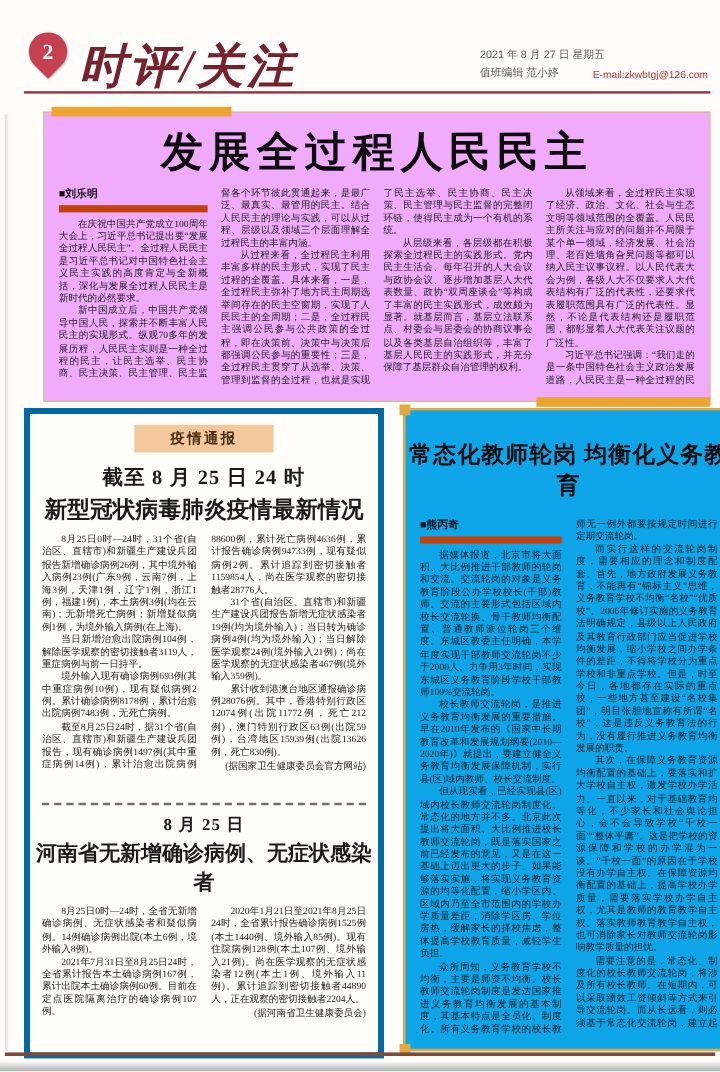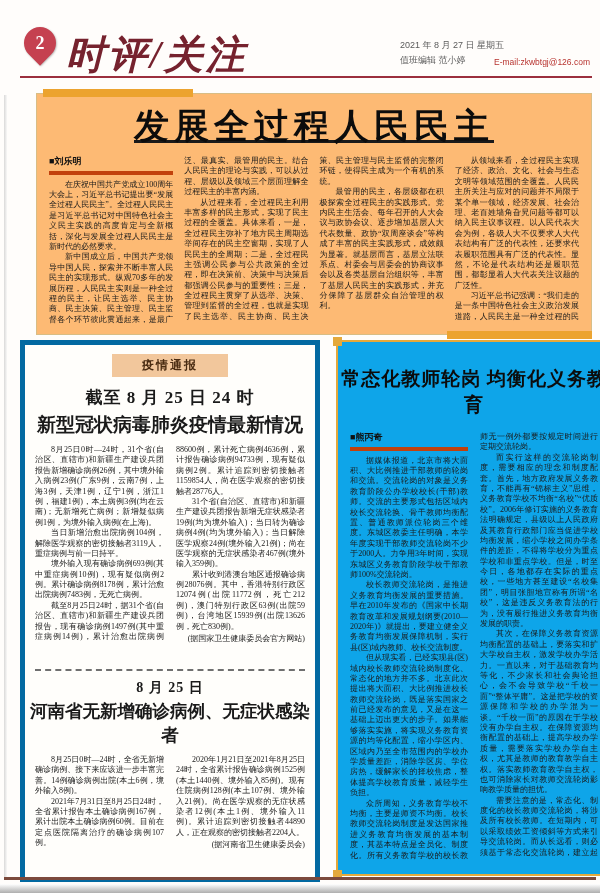--- a/index.html
+++ b/index.html
@@ -16,29 +16,29 @@
        font-style:italic;color:#76222e;letter-spacing:3px;}
   .hmeta{position:absolute;left:400px;top:38px;font-size:9px;color:#5a5a5a;line-height:15px;
        font-family:"Liberation Sans",sans-serif;}
   .masthead{position:absolute;right:10px;top:26px;font-size:25px;font-weight:bold;
        font-style:italic;color:#b7262b;letter-spacing:1px;}
   .email{position:absolute;right:10px;top:57px;font-size:8.5px;color:#b7332f;
        font-family:"Liberation Sans",sans-serif;}
   .header-rule{position:absolute;left:20px;top:76px;width:572px;height:2px;background:#9c2f3d;}
 
   
-  .byline{font-size:9px;font-weight:bold;border-bottom:4px solid #c2410c;
+  .byline{font-size:9px;font-weight:bold;border-bottom:6px solid #c2410c;
        padding-bottom:3px;margin-bottom:5px;color:#111;}
   .para{margin:0;text-indent:2em;}
   .attrib{margin:2px 0 0;text-align:right;}
   .colflow{text-align:justify;overflow:hidden;}
 
   
   .main-box{position:absolute;left:36px;top:93px;width:554px;height:240px;
-       border:1px solid #d8bd85;background:#fdba74;text-decoration:underline;}
+       border:1px solid #d8bd85;background:#f0abfc;}
   .bar-top{position:absolute;left:6px;top:-5px;width:150px;height:8px;background:#eca32f;}
   .bar-bottom{position:absolute;right:-1px;bottom:-5px;width:145px;height:8px;background:#eca32f;}
   .main-title{margin-top:9px;text-align:center;font-size:35px;font-weight:900;
        letter-spacing:5px;color:#0c0c0c;}
   .main-cols{position:absolute;left:12px;top:62px;width:530px;height:170px;
        column-count:4;column-gap:11px;font-size:8px;line-height:1.3;}
 
   
   .epi-box{position:absolute;left:20px;top:340px;width:290px;height:532px;
        border:5px solid #0369a1;background:#fffefb;}
@@ -93,21 +93,21 @@
   <div class="main-box">
     <div class="bar-top"></div>
     <div class="bar-bottom"></div>
     <div class="main-title">发展全过程人民民主</div>
     <div class="main-cols colflow">
       <div class="byline">■刘乐明</div>
       <div>
           <p class="para">在庆祝中国共产党成立100周年大会上，习近平总书记提出要“发展全过程人民民主”。全过程人民民主是习近平总书记对中国特色社会主义民主实践的高度肯定与全新概括，深化与发展全过程人民民主是新时代的必然要求。</p>
           <p class="para">新中国成立后，中国共产党领导中国人民，探索并不断丰富人民民主的实现形式。纵观70多年的发展历程，人民民主实则是一种全过程的民主，让民主选举、民主协商、民主决策、民主管理、民主监督各个环节彼此贯通起来，是最广泛、最真实、最管用的民主。结合人民民主的理论与实践，可以从过程、层级以及领域三个层面理解全过程民主的丰富内涵。</p>
           <p class="para">从过程来看，全过程民主利用丰富多样的民主形式，实现了民主过程的全覆盖。具体来看，一是，全过程民主弥补了地方民主周期选举间存在的民主空窗期，实现了人民民主的全周期；二是，全过程民主强调公民参与公共政策的全过程，即在决策前、决策中与决策后都强调公民参与的重要性；三是，全过程民主贯穿了从选举、决策、管理到监督的全过程，也就是实现了民主选举、民主协商、民主决策、民主管理与民主监督的完整闭环链，使得民主成为一个有机的系统。</p>
-          <p class="para">最管用的民主，各层级都在积极探索全过程民主的实践形式。党内民主生活会、每年召开的人大会议与政协会议、逐步增加基层人大代表数量、政协“双周座谈会”等构成了丰富的民主实践形式，成效颇为显著。就基层而言，基层立法联系点、村委会与居委会的协商议事会以及各类基层自治组织等，丰富了基层人民民主的实践形式，并充分保障了基层群众自治管理的权利。</p>
+          <p class="para">从层级来看，各层级都在积极探索全过程民主的实践形式。党内民主生活会、每年召开的人大会议与政协会议、逐步增加基层人大代表数量、政协“双周座谈会”等构成了丰富的民主实践形式，成效颇为显著。就基层而言，基层立法联系点、村委会与居委会的协商议事会以及各类基层自治组织等，丰富了基层人民民主的实践形式，并充分保障了基层群众自治管理的权利。</p>
           <p class="para">从领域来看，全过程民主实现了经济、政治、文化、社会与生态文明等领域范围的全覆盖。人民民主所关注与应对的问题并不局限于某个单一领域，经济发展、社会治理、老百姓墙角旮旯问题等都可以纳入民主议事议程。以人民代表大会为例，各级人大不仅要求人大代表结构有广泛的代表性，还要求代表履职范围具有广泛的代表性。显然，不论是代表结构还是履职范围，都彰显着人大代表关注议题的广泛性。</p>
           <p class="para">习近平总书记强调：“我们走的是一条中国特色社会主义政治发展道路，人民民主是一种全过程的民主，所有的重大立法决策都是依照程序、经过民主酝酿、通过科学决策、民主决策产生的。”全过程民主构成了一个立体的民主结构体系，接下来应该进一步丰富完善，不断深化与发展全过程人民民主。</p>
         </div>
 
     </div>
   </div>
 
   <div class="epi-box">
     <div class="badge">疫情通报</div>
     <div class="epi-t1">截至 8 月 25 日 24 时</div>
@@ -121,21 +121,21 @@
           <p class="para">31个省(自治区、直辖市)和新疆生产建设兵团报告新增无症状感染者19例(均为境外输入)；当日转为确诊病例4例(均为境外输入)；当日解除医学观察24例(境外输入21例)；尚在医学观察的无症状感染者467例(境外输入359例)。</p>
           <p class="para">累计收到港澳台地区通报确诊病例28076例。其中，香港特别行政区12074例(出院11772例，死亡212例)，澳门特别行政区63例(出院59例)，台湾地区15939例(出院13626例，死亡830例)。</p>
         </div>
       <p class="attrib">(据国家卫生健康委员会官方网站)</p>
     </div>
     <div class="divider"></div>
     <div class="henan-t1">8 月 25 日</div>
     <div class="henan-t2">河南省无新增确诊病例、无症状感染者</div>
     <div class="henan-cols colflow">
       <div>
-          <p class="para">8月25日0时—24时，全省无新增确诊病例、接下来应该进一步丰富完善。14例确诊病例出院(本土6例，境外输入8例)。</p>
+          <p class="para">8月25日0时—24时，全省无新增确诊病例、无症状感染者和疑似病例。14例确诊病例出院(本土6例，境外输入8例)。</p>
           <p class="para">2021年7月31日至8月25日24时，全省累计报告本土确诊病例167例，累计出院本土确诊病例60例。目前在定点医院隔离治疗的确诊病例107例。</p>
           <p class="para">2020年1月21日至2021年8月25日24时，全省累计报告确诊病例1525例(本土1440例、境外输入85例)。现有住院病例128例(本土107例、境外输入21例)。尚在医学观察的无症状感染者12例(本土1例、境外输入11例)。累计追踪到密切接触者44890人，正在观察的密切接触者2204人。</p>
         </div>
       <p class="attrib">(据河南省卫生健康委员会)</p>
     </div>
   </div>
 
   <div class="tea-box">
     <div class="corner c-tl"></div>
     <div class="corner c-tr"></div>

